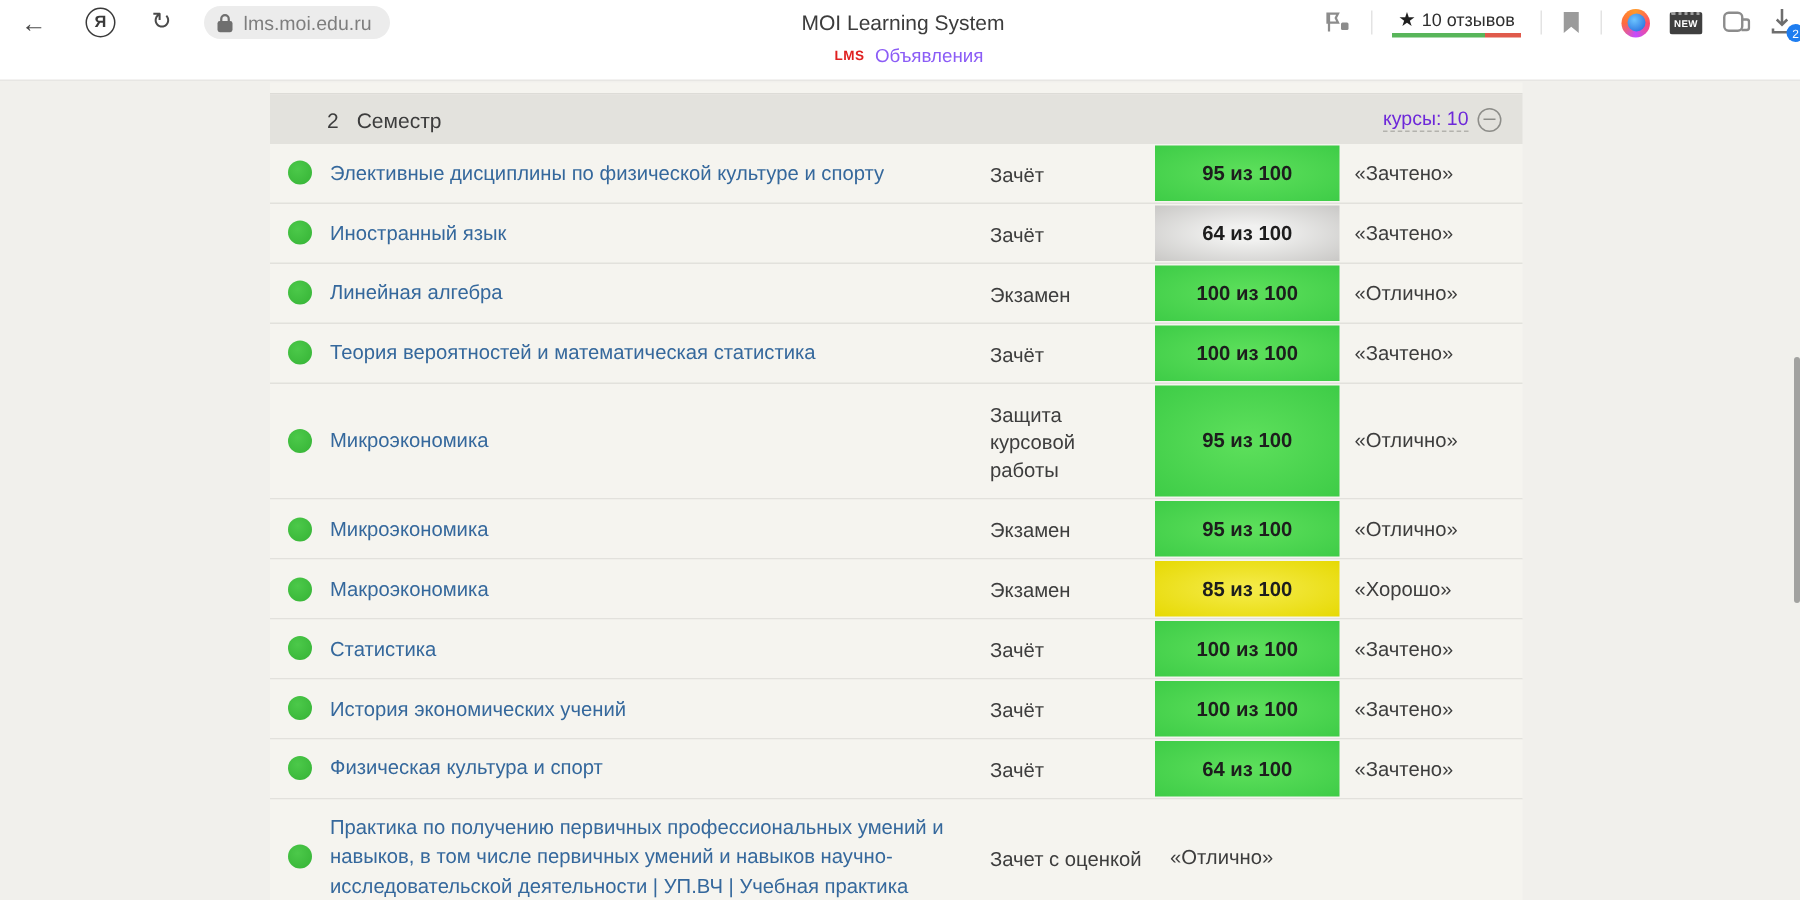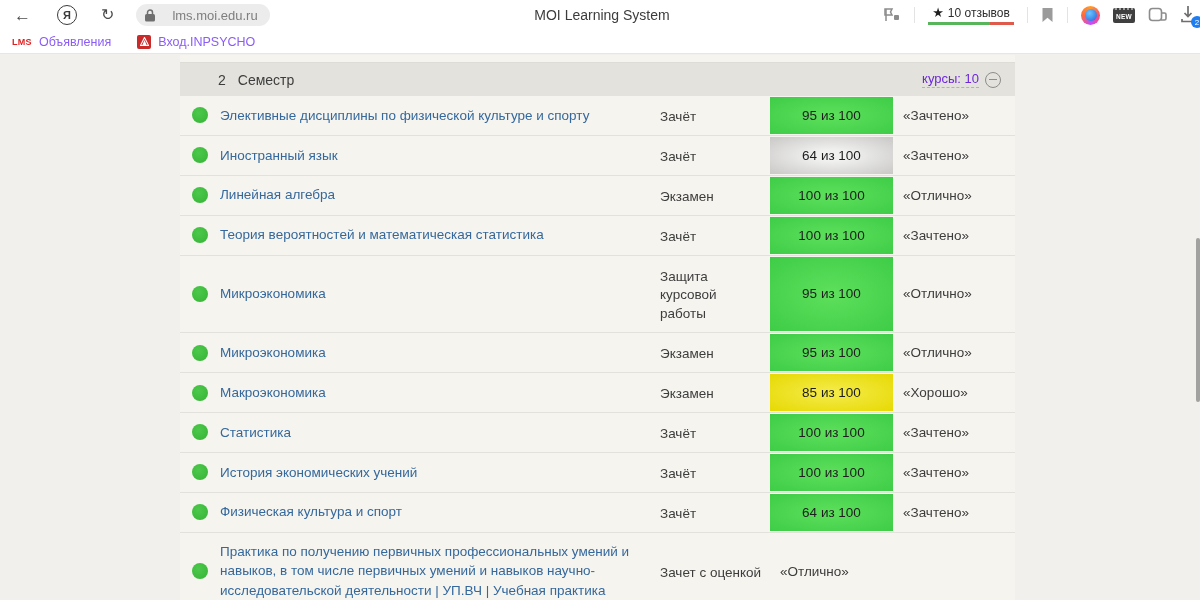--- a/index.html
+++ b/index.html
@@ -13,21 +13,21 @@
   }
   .nav-glyph { font-size:17px; color:#4a4a4a; cursor:pointer; line-height:1; }
   .ybrowser-circle {
     width:20px; height:20px; border:1.6px solid #3a3a3a; border-radius:50%;
     display:flex; align-items:center; justify-content:center;
     font-size:11px; font-weight:bold; color:#3a3a3a; margin-left:26px;
   }
   .refresh { margin-left:24px; font-size:16px; }
   .address-pill {
     margin-left:22px; background:#ececec; border-radius:13px; height:22px;
-    display:flex; align-items:center; padding:0 12px 0 8px; gap:16px; min-width:120px;
+    display:flex; align-items:center; padding:0 12px 0 8px; gap:6px; min-width:120px;
   }
   .url-text { color:#7e7e7e; font-size:13px; }
   .page-title {
     position:absolute; left:602px; transform:translateX(-50%);
     font-size:14px; color:#3c3c3c; white-space:nowrap;
   }
   .toolbar-right { margin-left:auto; display:flex; align-items:center; gap:13px; }
   .vsep { width:1px; height:16px; background:#e3e3e3; }
   .reviews { display:flex; flex-direction:column; align-items:center; cursor:pointer; }
   .reviews-top { display:flex; align-items:center; gap:4px; font-size:12px; color:#2e2e2e; }
@@ -49,21 +49,21 @@
   }
   .download-wrap { position:relative; width:18px; height:20px; margin-right:-4px; }
   .dl-badge {
     position:absolute; right:-5px; bottom:-3px; width:12px; height:12px;
     background:#1e7df0; color:#fff; border-radius:50%; font-size:8px;
     display:flex; align-items:center; justify-content:center;
   }
 
   .bookmarks-bar {
     height:24px; background:#ffffff; border-bottom:1px solid #e7e6e3;
-    display:flex; align-items:center; gap:26px; padding-left:12px;
+    display:flex; align-items:center; gap:26px; padding-left:12px;flex-direction:column;
   }
   .bookmark { display:flex; align-items:center; gap:7px; cursor:pointer; }
   .bm-label { font-size:12.5px; color:#8b5cf6; }
   .lms-favicon { color:#e02020; font-size:9px; font-weight:bold; letter-spacing:.3px; }
   .inpsycho-favicon {
     width:14px; height:14px; background:#c92a2a; border-radius:2px;
     display:flex; align-items:center; justify-content:center;
   }
 
   
@@ -97,21 +97,21 @@
   }
   .cell-dot { width:40px; display:flex; justify-content:center; flex:0 0 auto; }
   .status-dot { width:16px; height:16px; border-radius:50%;
     background:radial-gradient(circle at 40% 35%, #4cc94a, #35b335); }
   .cell-name { width:440px; padding:9px 24px 9px 0; flex:0 0 auto; }
   .course-link { color:#35689c; font-size:13.5px; line-height:1.45; text-decoration:none; cursor:pointer; }
   .cell-type { width:110px; flex:0 0 auto; font-size:13.5px; color:#3d3d3d; line-height:1.4; padding:12px 4px 8px 0; }
   .cell-score { width:123px; flex:0 0 auto; align-self:stretch; display:flex; padding:1px 0; }
   .score-box {
     flex:1; display:flex; align-items:center; justify-content:center;
-    font-size:13.5px; color:#1d1d1d;
+    font-size:13.5px; color:#1d1d1d;font-weight:bold;
   }
   .score-green  { background:radial-gradient(ellipse at center, #5ee05c 0%, #3ecc47 100%); }
   .score-gray   { background:radial-gradient(ellipse at center, #f1f1f0 20%, #c9c8c6 100%); }
   .score-yellow { background:radial-gradient(ellipse at center, #f4ea45 10%, #e6d903 100%); }
   .cell-grade { flex:1; padding-left:10px; font-size:13.5px; color:#3d3d3d; }
 
   
   .scroll-thumb {
     position:absolute; right:0; top:183px; width:4px; height:164px;
     background:#a2a2a0; border-radius:2px;

